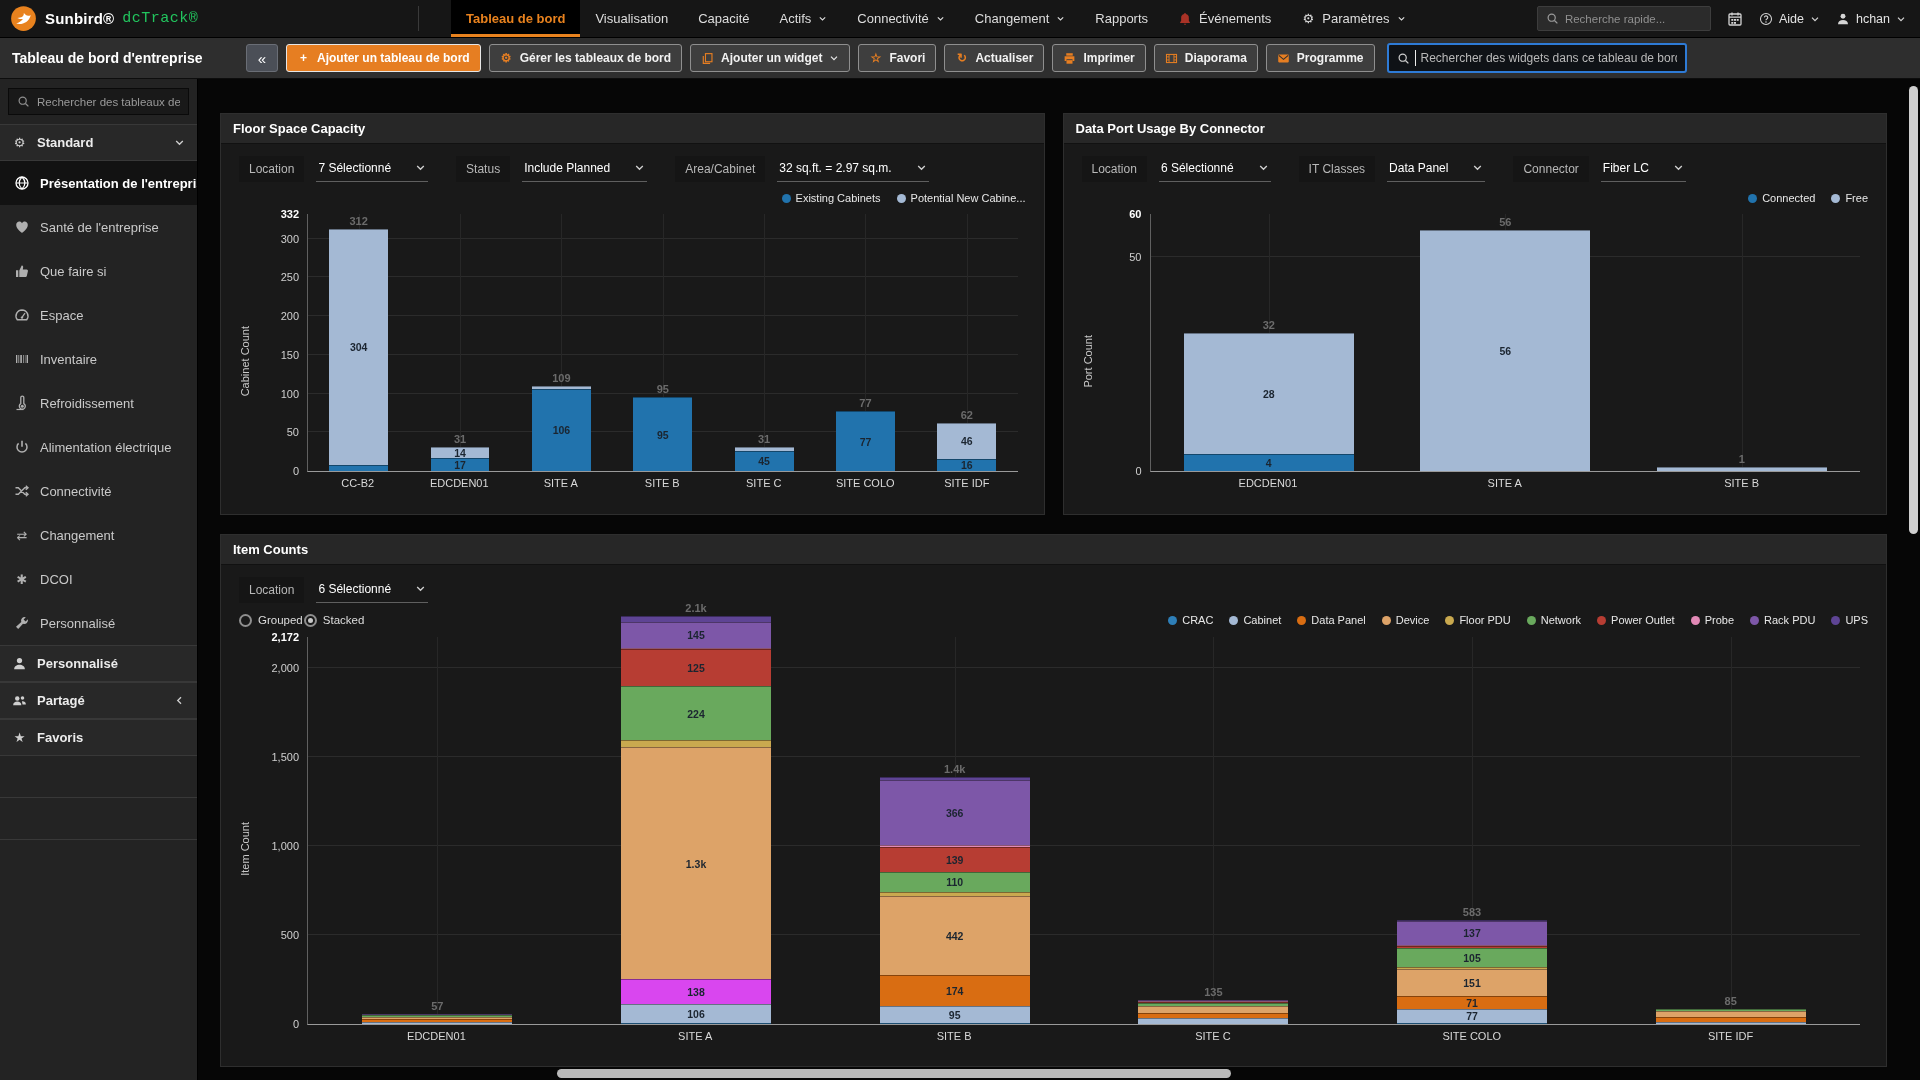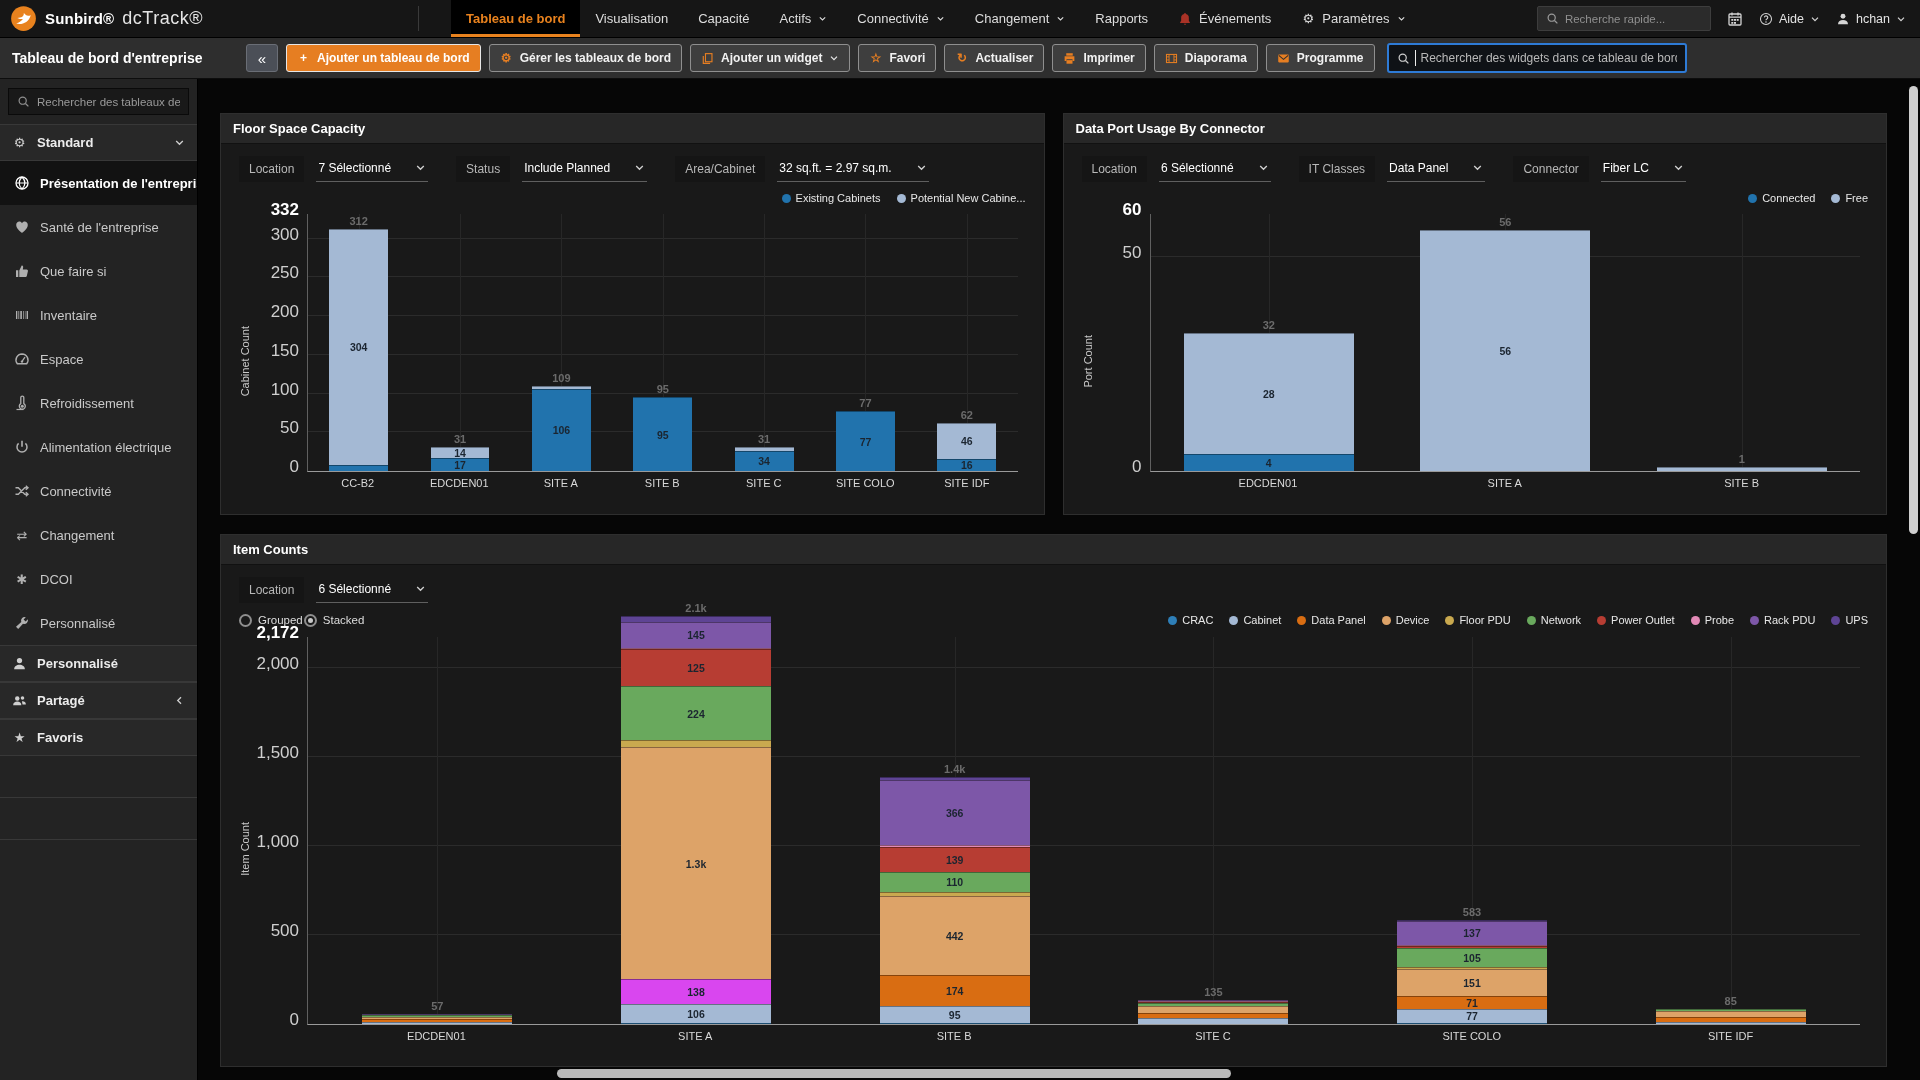--- a/index.html
+++ b/index.html
@@ -5,21 +5,21 @@
   * { margin:0; padding:0; box-sizing:border-box; }
   html,body { width:1920px; height:1080px; background:#060606; overflow:hidden;
     font-family:"Liberation Sans","DejaVu Sans",sans-serif; }
   .app { position:relative; width:1920px; height:1080px; background:#060606; overflow:hidden; }
 
   
   .topnav { height:38px; background:#161616; display:flex; align-items:stretch; padding-left:10px; border-bottom:1px solid #000; }
   .brand { display:flex; align-items:center; gap:8px; width:408px; flex:none; }
   .logo { width:27px; height:27px; display:inline-flex; }
   .brand-name { font-weight:bold; font-size:15px; color:#fff; letter-spacing:.2px; }
-  .brand-product { font-size:18px; color:#e5e5e5; letter-spacing:.5px; }
+  .brand-product { font-size:15px; color:#22c55e; letter-spacing:.5px;font-family:Liberation Mono, monospace; }
   .nav-sep { width:1px; background:#3a3a3a; margin:6px 0; }
   .nav-items { display:flex; align-items:stretch; margin-left:32px; }
   .nav-item { display:flex; align-items:center; gap:7px; padding:0 15px; font-size:13px; color:#dedede; cursor:pointer;
     border-top:3px solid transparent; border-bottom:3px solid transparent; white-space:nowrap; }
   .nav-item.active { background:#000; color:#e8821e; font-weight:bold; border-bottom-color:#e8821e; }
   .nav-item .icon { width:14px; height:14px; }
   .nav-right { margin-left:auto; display:flex; align-items:center; gap:16px; padding-right:14px; }
   .quick-search { width:174px; height:25px; background:#2b2b2b; border:1px solid #3d3d3d; border-radius:2px;
     display:flex; align-items:center; gap:6px; padding:0 8px; color:#9a9a9a; }
   .quick-search input { flex:1; min-width:0; background:transparent; border:none; outline:none; color:#cfcfcf; font-size:11.5px; }
@@ -88,21 +88,21 @@
   .legend { display:flex; gap:16px; flex-wrap:nowrap;padding-left:43px; }
   .legend-item { display:flex; align-items:center; gap:5px; font-size:11px; color:#e8e8e8; cursor:pointer; white-space:nowrap; }
   .legend-dot { width:9px; height:9px; border-radius:50%; flex:none; }
 
   .chart-area { flex:1; display:flex; margin-top:4px; }
   .ylab-col { width:16px; flex:none; display:flex; }
   .ylab { writing-mode:vertical-rl; transform:rotate(180deg); font-size:11px; color:#c9c9c9; margin:auto 0; }
   .chart-col { flex:1; display:flex; flex-direction:column; padding-left:52px; padding-right:8px; }
   .plot { position:relative; border-bottom:1px solid #9a9a9a; border-left:1px solid #606060; }
   .gl { position:absolute; left:0; right:0; height:1px; background:#2b2b2b; }
-  .ytick { position:absolute; right:calc(100% + 9px); font-size:17px; color:#cfcfcf; white-space:nowrap; transform:translateY(6px); }
+  .ytick { position:absolute; right:calc(100% + 9px); font-size:11px; color:#cfcfcf; white-space:nowrap; transform:translateY(6px); }
   .ytick.max { font-weight:bold; color:#fff; }
   .cells { position:absolute; inset:0; display:flex; }
   .cell { flex:1; position:relative; display:flex; flex-direction:column; justify-content:flex-end; align-items:center; }
   .vline { position:absolute; left:50%; top:0; bottom:0; width:1px; background:#272727; }
   .total { position:relative; z-index:2; font-size:11px; color:#6b6b6b; font-weight:bold; line-height:1; margin-bottom:2px; }
   .stack { position:relative; z-index:1; display:flex; flex-direction:column-reverse; }
   .seg { position:relative; width:100%; border-top:1px solid rgba(0,0,0,.38); }
   .seg-label { position:absolute; inset:0; display:flex; align-items:center; justify-content:center; font-size:10.5px;
     font-weight:bold; color:#1b2530; }
   .xrow { display:flex; height:22px; align-items:center; flex:none; }
@@ -369,34 +369,34 @@
             <span class="icon" style="width: 16px; height: 16px;">
               <svg viewBox="0 0 16 16">
                 <path d="M2 7.2h2.3V14H2zM5.3 14V7.5l2.4-5c.9 0 1.5.7 1.5 1.5L8.8 6.6h3.8c.9 0 1.5.8 1.3 1.6l-1.1 4.7c-.2.7-.8 1.1-1.5 1.1z"></path>
               </svg>
             </span>
             <span>Que faire si</span>
           </div>
           <div class="side-item">
             <span class="icon" style="width: 16px; height: 16px;">
               <svg viewBox="0 0 16 16">
-                <path d="M2 4h1.3v8H2zM4.4 4h.8v8h-.8zM6.3 4h1.6v8H6.3zM9 4h.7v8H9zM10.9 4h.5v8h-.5zM12.6 4h1.4v8h-1.4z"></path>
-              </svg>
-            </span>
-            <span>Inventaire</span>
-          </div>
-          <div class="side-item">
-            <span class="icon" style="width: 16px; height: 16px;">
-              <svg viewBox="0 0 16 16">
                 <path d="M8 3a6 6 0 0 0-4.7 9.7h9.4A6 6 0 0 0 8 3z" fill="none" stroke="currentColor" stroke-width="1.4"></path>
                 <path d="M8 10.4L11 6.2" stroke="currentColor" stroke-width="1.3"></path>
                 <circle cx="8" cy="10.6" r="1.2"></circle>
               </svg>
             </span>
             <span>Espace</span>
+          </div>
+          <div class="side-item">
+            <span class="icon" style="width: 16px; height: 16px;">
+              <svg viewBox="0 0 16 16">
+                <path d="M2 4h1.3v8H2zM4.4 4h.8v8h-.8zM6.3 4h1.6v8H6.3zM9 4h.7v8H9zM10.9 4h.5v8h-.5zM12.6 4h1.4v8h-1.4z"></path>
+              </svg>
+            </span>
+            <span>Inventaire</span>
           </div>
           <div class="side-item">
             <span class="icon" style="width: 16px; height: 16px;">
               <svg viewBox="0 0 16 16">
                 <path d="M6.8 2.6a1.5 1.5 0 0 1 3 0v6a3 3 0 1 1-3 0z" fill="none" stroke="currentColor" stroke-width="1.3"></path>
                 <circle cx="8.3" cy="11.3" r="1.5"></circle>
                 <path d="M2.5 14.5h7" stroke="currentColor" stroke-width="1.2"></path>
               </svg>
             </span>
             <span>Refroidissement</span>
@@ -586,21 +586,21 @@
                           <div class="seg" style="height: 73.8253px; background: rgb(33, 115, 173);">
                             <span class="seg-label">95</span>
                           </div>
                         </div>
                       </div>
                       <div class="cell">
                         <div class="vline"></div>
                         <div class="total">31</div>
                         <div class="stack" style="width: 58%;">
                           <div class="seg" style="height: 20.2048px; background: rgb(33, 115, 173);">
-                            <span class="seg-label">34</span>
+                            <span class="seg-label">45</span>
                           </div>
                           <div class="seg" style="height: 3.88554px; background: rgb(164, 185, 212);"></div>
                         </div>
                       </div>
                       <div class="cell">
                         <div class="vline"></div>
                         <div class="total">77</div>
                         <div class="stack" style="width: 58%;">
                           <div class="seg" style="height: 59.8373px; background: rgb(33, 115, 173);">
                             <span class="seg-label">77</span>

